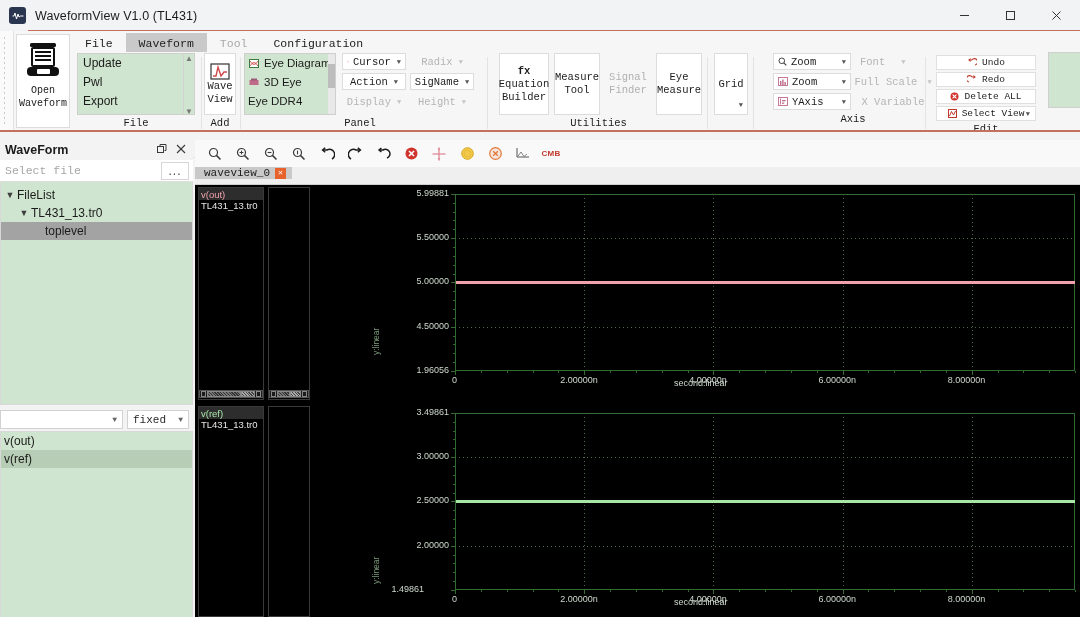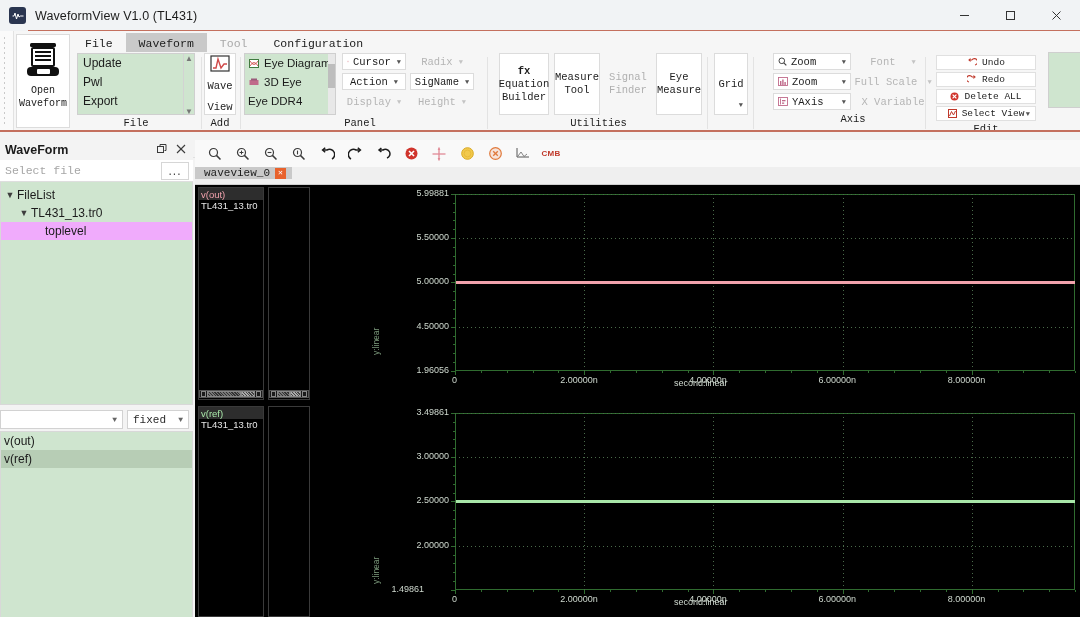--- a/index.html
+++ b/index.html
@@ -190,21 +190,21 @@
   }
   .tree {
     height: 223px; background: #cfe5cf; border: 1px solid #d8d8d8; border-top: 0;
     padding-top: 4px; overflow: hidden;
   }
   .tnode { display: flex; align-items: center; font-size: 12px; color: #1b1b1b; height: 18px; }
   .tnode .chev { width: 14px; text-align: center; font-size: 9px; color: #3d3d3d; }
   .tnode.lvl1 { padding-left: 2px; }
   .tnode.lvl2 { padding-left: 16px; }
   .tnode.lvl3 { padding-left: 44px; }
-  .tnode.sel { background: #f0abfc; }
+  .tnode.sel { background: #a3a3a3; }
   .tnode .tlabel { white-space: nowrap; }
 
   .filter-row {
     display: flex; align-items: center; gap: 4px; height: 26px; padding: 3px 3px 0 0;
     background: #f3f3f3;
   }
   .combo {
     height: 19px; background: #fff; border: 1px solid #d2d2d2;
     display: flex; align-items: center; justify-content: space-between;
     font-family: "Liberation Mono", monospace; font-size: 11px; color: #2a2a2a;
@@ -369,21 +369,21 @@
         <div class="sbar">
           <div class="arw">▲</div>
           <div class="arw">▼</div>
         </div>
       </div>
       <div class="gtitle">File</div>
     </div>
     <div class="gsep" style="left:201px;"></div>
 
     <div class="rgroup" style="left:204px;">
-      <div class="sqbtn" style="width:32px;height:62px;gap:8px;">
+      <div class="sqbtn" style="width:32px;height:62px;">
         <svg width="20" height="17" viewBox="0 0 20 17">
           <rect x="1" y="1" width="18" height="15" fill="#fff" stroke="#333" stroke-width="1.2"></rect>
           <polyline points="3,13 6,13 8,4 11,13 14,9 17,9" fill="none" stroke="#d04a4a" stroke-width="1.4"></polyline>
         </svg>
         <div>Wave</div>
         <div>View</div>
       </div>
       <div class="gtitle">Add</div>
     </div>
     <div class="gsep" style="left:240px;"></div>
@@ -490,21 +490,21 @@
       <div>
         <div class="ddrow">
           <div class="ddbtn" style="width:78px;justify-content:flex-start;">
             <svg width="9" height="9" viewBox="0 0 9 9">
               <circle cx="3.8" cy="3.8" r="2.8" fill="none" stroke="#444" stroke-width="1"></circle>
               <line x1="5.8" y1="5.8" x2="8.3" y2="8.3" stroke="#444" stroke-width="1.2"></line>
             </svg>
             <span class="cap">Zoom</span>
             <span class="caret" style="margin-left:auto">▼</span>
           </div>
-          <div class="ddbtn dis" style="width:76px;justify-content:center;">
+          <div class="ddbtn dis" style="width:76px;justify-content:flex-start;">
             <span class="cap">Font</span>
             <span class="caret" style="margin-left:12px">▼</span>
           </div>
         </div>
         <div class="ddrow">
           <div class="ddbtn" style="width:78px;justify-content:flex-start;">
             <svg width="10" height="9" viewBox="0 0 10 9">
               <rect x="0.5" y="0.5" width="9" height="8" fill="#fff" stroke="#c06a8a" stroke-width="0.9"></rect>
               <rect x="2" y="4" width="1.4" height="4" fill="#c06a8a"></rect>
                 <rect x="4.2" y="2.5" width="1.4" height="5.5" fill="#c06a8a"></rect>

